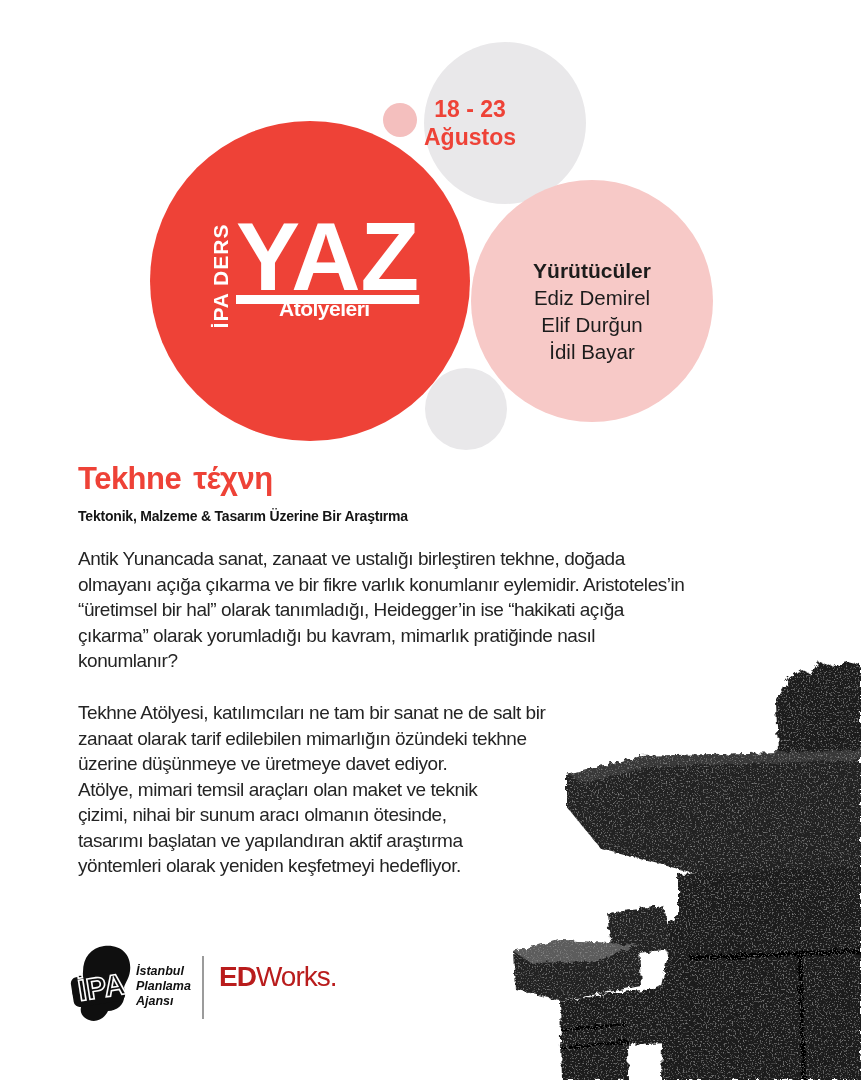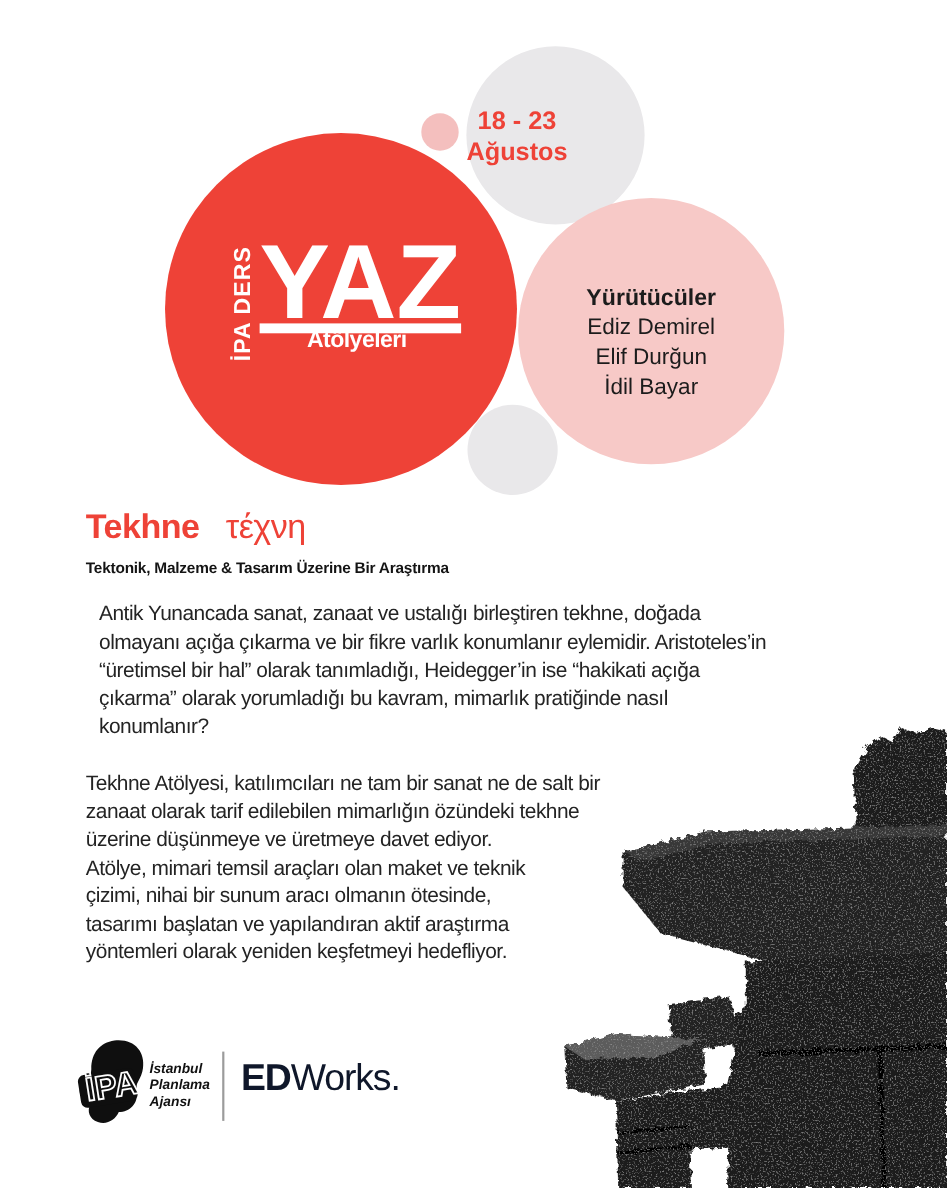--- a/index.html
+++ b/index.html
@@ -40,31 +40,31 @@
   }
   .facilitators{
     font-size:20.5px;line-height:27px;text-align:center;color:#1c1c1c;
     transform:translateY(10px);
   }
   .facilitators .heading{font-weight:700;font-size:21px;}
 
   
   .title{left:78px;top:461px;font-size:31px;letter-spacing:-0.5px;color:#EE4237;white-space:nowrap;}
   .title .t-bold{font-weight:800;}
-  .title .t-greek{font-weight:400;margin-left:24px;}
+  .title .t-greek{font-weight:700;margin-left:12px;}
   .subtitle{left:78px;top:508px;font-size:14px;font-weight:700;color:#141414;letter-spacing:-0.2px;white-space:nowrap;}
   .para{left:78px;font-size:19px;line-height:25.5px;color:#242424;letter-spacing:-0.45px;z-index:4;}
   .para .line{white-space:nowrap;}
-  .para-1{top:546px;margin-left:12px;}
+  .para-1{top:546px;}
   .para-2{top:700px;}
 
   
   .ipa-name{left:136px;top:964px;font-size:12.5px;font-weight:700;line-height:15px;color:#101010;font-style:italic;}
   .footer-divider{left:202px;top:956px;width:2px;height:63px;background:#9b9b9b;}
-  .edworks{left:219px;top:961px;font-size:34px;color:#0f172a;white-space:nowrap;}
+  .edworks{left:219px;top:961px;font-size:28px;color:#b91c1c;white-space:nowrap;}
   .edworks .ed{font-weight:800;letter-spacing:-1px;}
   .edworks .works{font-weight:300;letter-spacing:-1px;}
 
   .stone-wrap{left:505px;top:655px;width:356px;height:425px;z-index:0;pointer-events:none;}
   .ipa-logo{left:70px;top:944px;width:66px;height:82px;}
 </style>
 </head>
 <body>
 
 <div class="circle c-pink-sm"></div>

